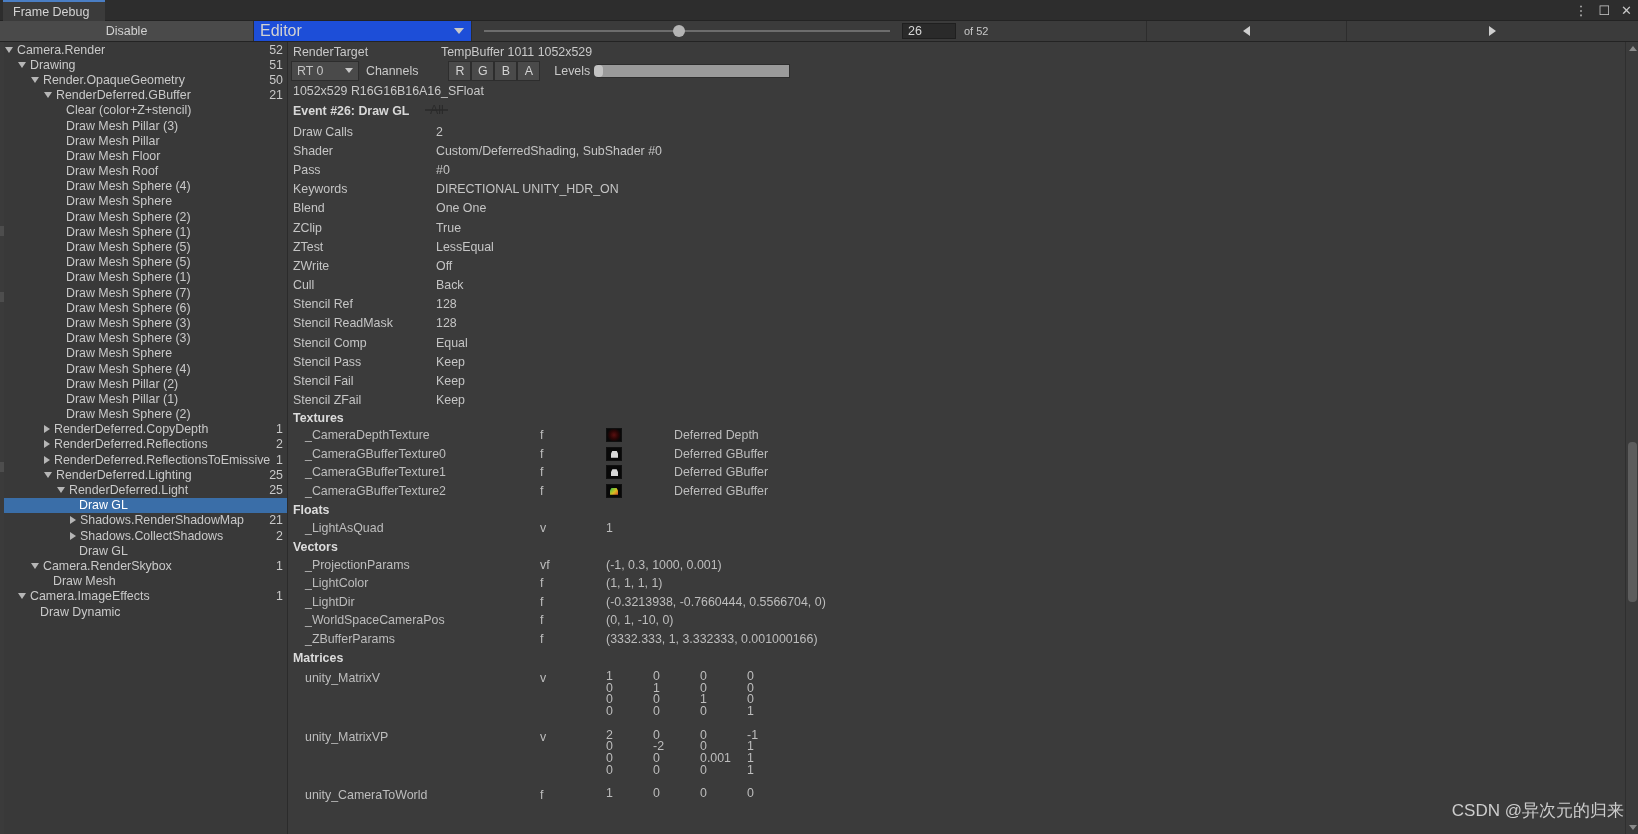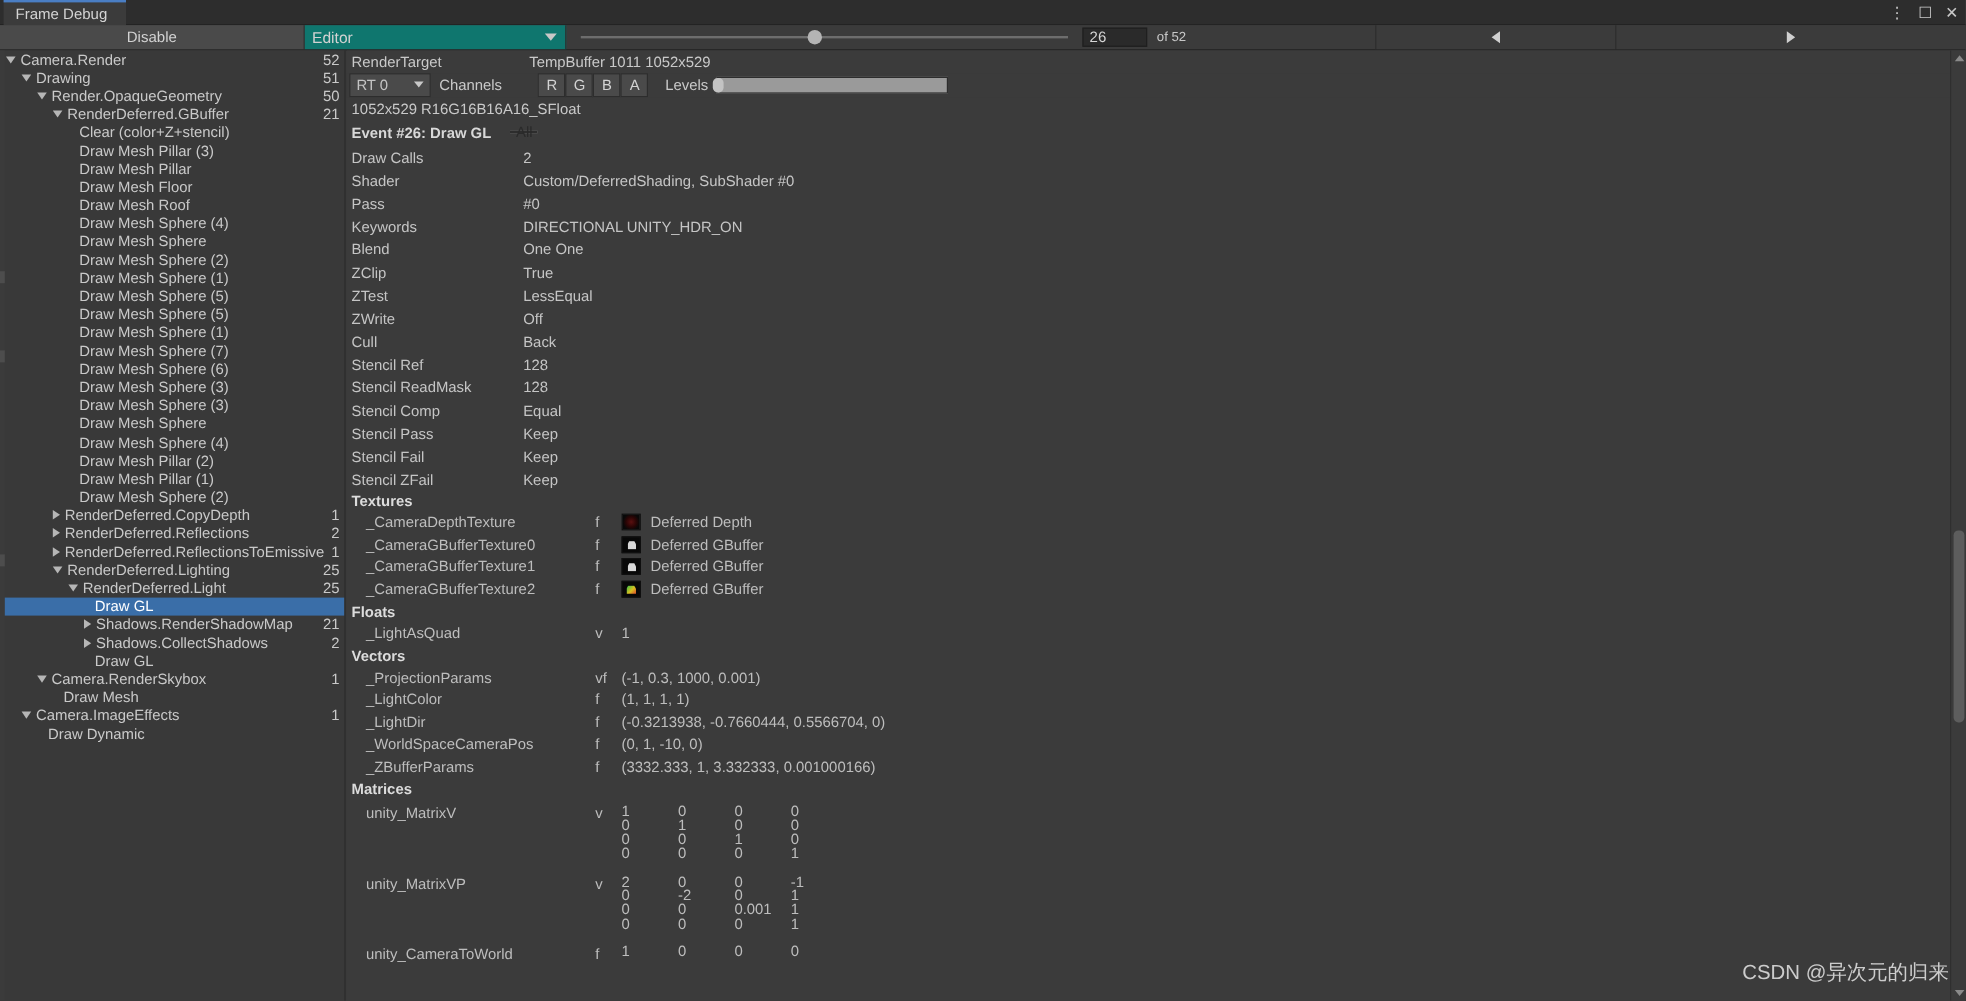--- a/index.html
+++ b/index.html
@@ -42,23 +42,23 @@
     background: #3b3b3b; display: flex; align-items: stretch;
     border-bottom: 1px solid #232323;
   }
   .tb-disable {
     width: 254px; background: #4a4a4a;
     display: flex; align-items: center; justify-content: center;
     font-size: 12.5px; color: #d2d2d2;
     border-right: 1px solid #2d2d2d;
   }
   .tb-editor {
-    width: 218px; background: #0f766e;
+    width: 218px; background: #1d4ed8;
     display: flex; align-items: center; padding: 0 6px;
-    font-size: 13px; color: #d2d2d2;
+    font-size: 16px; color: #d2d2d2;
     border-right: 1px solid #2d2d2d;
     position: relative;
   }
   .tb-editor .caret { position: absolute; right: 7px; top: 7px; }
   .caret {
     width: 0; height: 0; border-left: 5px solid transparent;
     border-right: 5px solid transparent; border-top: 6px solid #c8c8c8;
   }
   .tb-slider {
     flex: 0 0 430px; display: flex; align-items: center; padding: 0 12px;
@@ -160,21 +160,21 @@
 
   .tabrow { display: flex; margin: 10px 0 7px 4px; }
   .ptab {
     height: 19px; padding: 0 9px; display: flex; align-items: center;
     font-size: 12.4px; background: #5a5a5a; color: #d8d8d8;
     border: 1px solid #2d2d2d;
   }
   .ptab.active { background: #9b9b9b; color: #2e2e2e; }
 
   .sect { font-weight: bold; font-size: 12.4px; color: #dcdcdc; padding: 1px 0 1px 4px; height: 18.5px;}
-  .prow { display: flex; align-items: flex-start; font-size: 12.4px; height: 18.5px; }
+  .prow { display: flex; align-items: flex-start; font-size: 12.4px; height: 18.5px; gap: 44px; }
   .prow .nm { width: 207px; padding-left: 16px; color: #bdbdbd; }
   .prow .ty { width: 22px; color: #bdbdbd; }
   .prow .swatch {
     width: 16px; height: 14px; margin-right: 8px; flex: none;
     display: inline-block; background: #0a0a0a; border: 1px solid #101010;
   }
   .prow .val { color: #bdbdbd; white-space: pre; }
   .prow .mcol { width: 47px; display: inline-block; color: #bdbdbd; }
   .prow.matrix { height: auto; align-items: flex-start; }
   .mrows div { height: 11.7px; line-height: 11.7px; }

